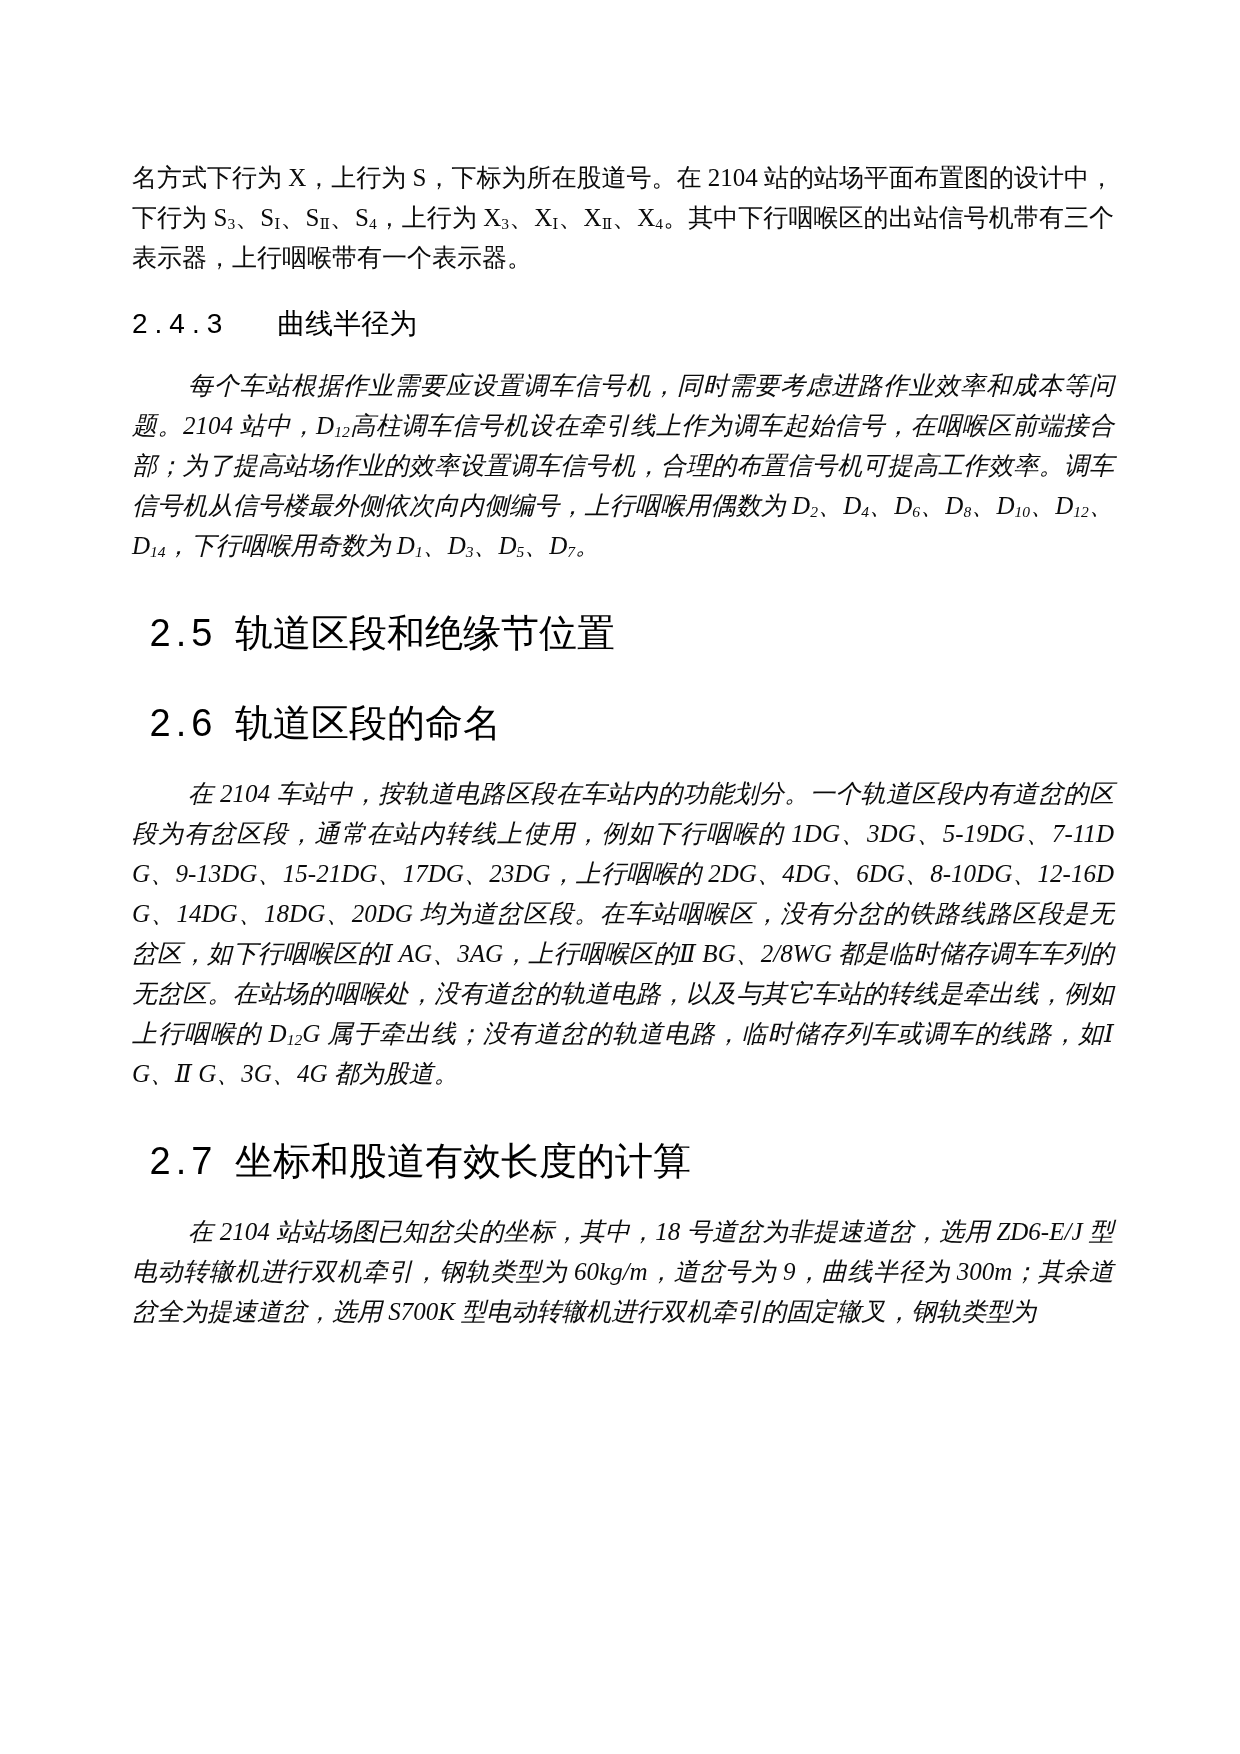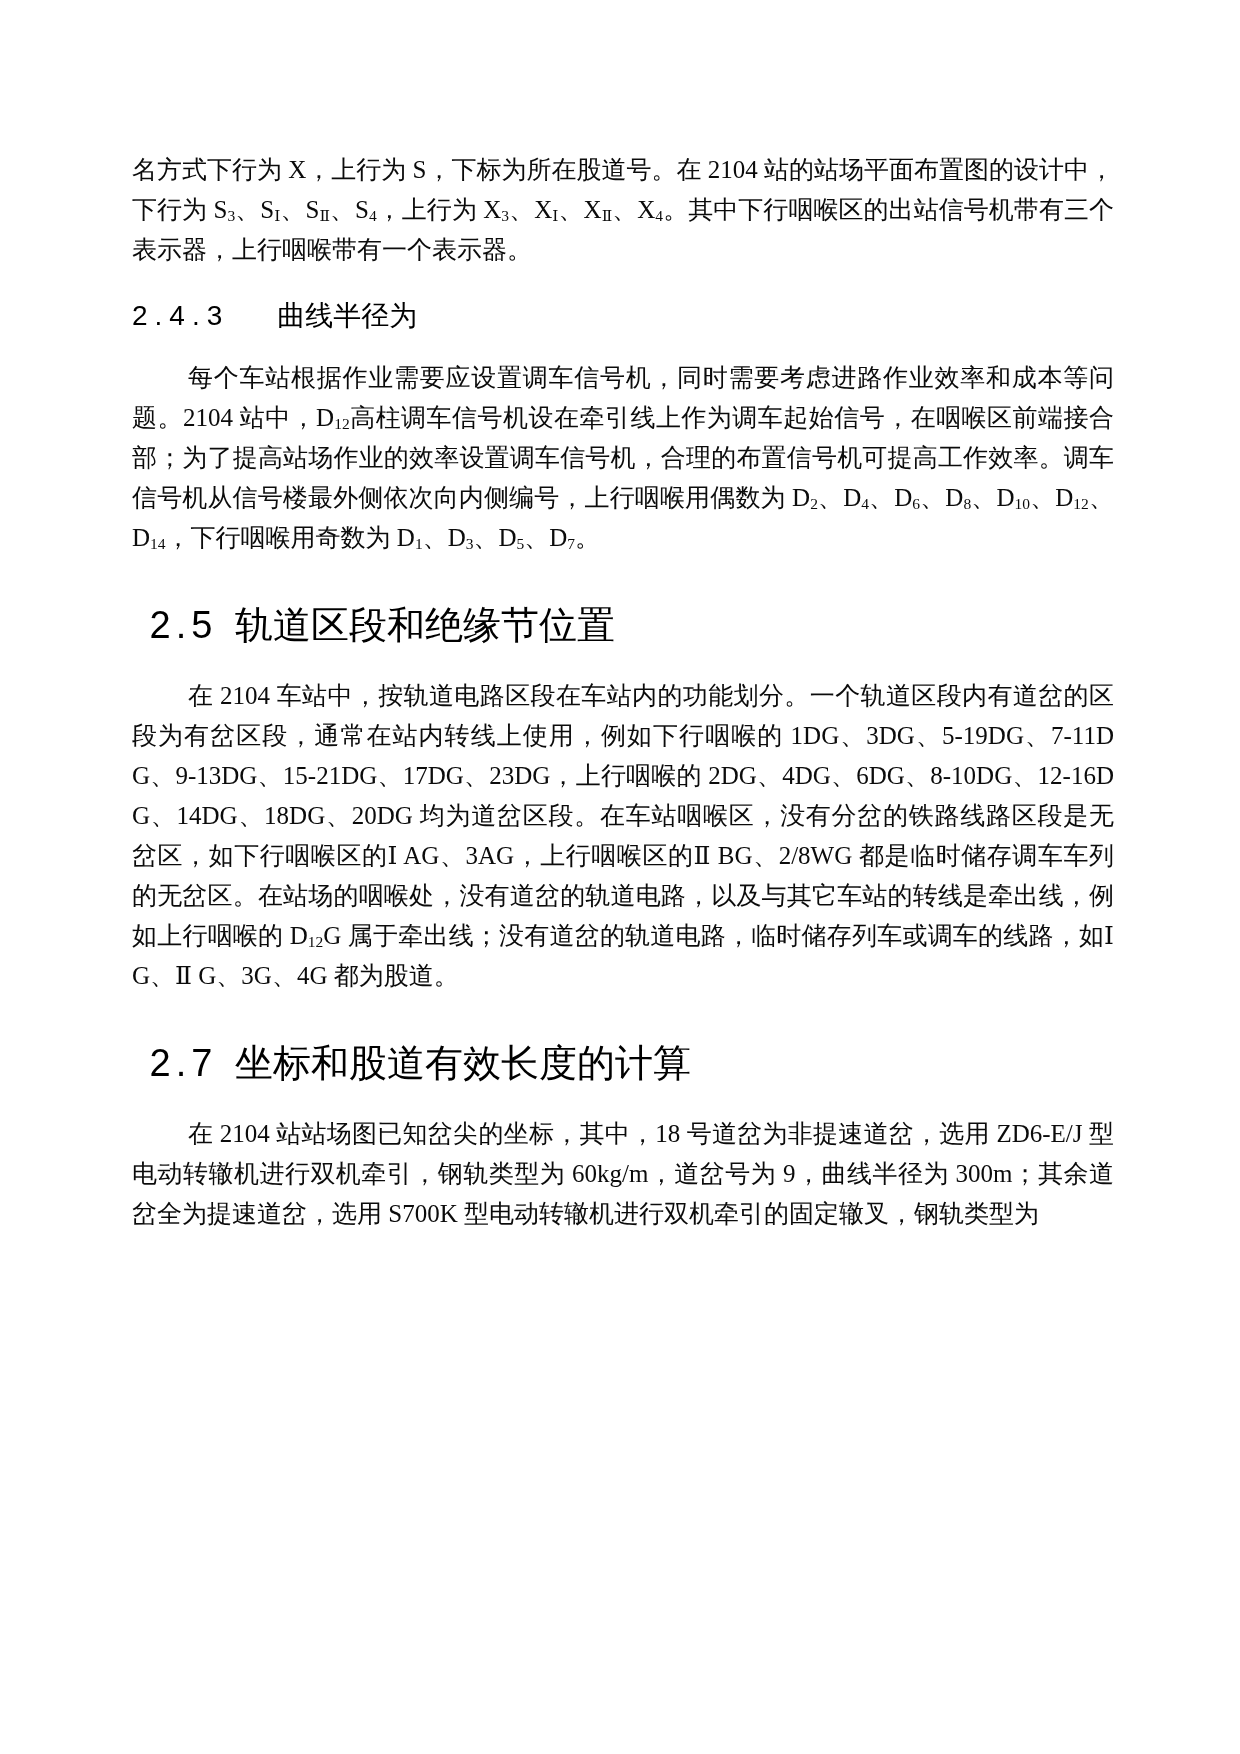--- a/index.html
+++ b/index.html
@@ -4,41 +4,42 @@
 <style>
   html, body {
     margin: 0;
     padding: 0;
     background: #ffffff;
   }
   .page {
     position: relative;
     width: 1240px;
     height: 1354px;
-    margin: 0 auto;
+    margin: 8px auto;
     background: #ffffff;
     color: #0b0b0b;
     box-sizing: border-box;
     padding: 150px 128px 0 132px;
     overflow: hidden;
   }
   .content {
     width: 982px;
   }
   p.para {
     font-family: "Liberation Serif", "DejaVu Serif", serif;
     font-size: 25px;
     line-height: 40px;
     text-align: justify;
     text-justify: inter-ideograph;
     margin: 0;
     word-break: break-all;
   }
   p.para.indent {
     text-indent: 56px;
+    font-style: italic;
   }
   p.para sub {
     font-size: 0.62em;
     line-height: 0;
     vertical-align: -0.18em;
   }
   .heading {
     font-family: "Liberation Sans", "DejaVu Sans", sans-serif;
     font-weight: 500;
     color: #000000;
@@ -81,20 +82,21 @@
 </style>
 </head>
 <body>
 
 <div class="page">
   <main class="content" id="doc-content">
       <p class="para">名方式下行为 X，上行为 S，下标为所在股道号。在 2104 站的站场平面布置图的设计中，下行为 S<sub>3</sub>、S<sub>Ⅰ</sub>、S<sub>Ⅱ</sub>、S<sub>4</sub>，上行为 X<sub>3</sub>、X<sub>Ⅰ</sub>、X<sub>Ⅱ</sub>、X<sub>4</sub>。其中下行咽喉区的出站信号机带有三个表示器，上行咽喉带有一个表示器。</p>
       <div class="heading level3"><span class="h-num">2.4.3</span><span class="h-title">曲线半径为</span></div>
       <p class="para indent">每个车站根据作业需要应设置调车信号机，同时需要考虑进路作业效率和成本等问题。2104 站中，D<sub>12</sub>高柱调车信号机设在牵引线上作为调车起始信号，在咽喉区前端接合部；为了提高站场作业的效率设置调车信号机，合理的布置信号机可提高工作效率。调车信号机从信号楼最外侧依次向内侧编号，上行咽喉用偶数为 D<sub>2</sub>、D<sub>4</sub>、D<sub>6</sub>、D<sub>8</sub>、D<sub>10</sub>、D<sub>12</sub>、D<sub>14</sub>，下行咽喉用奇数为 D<sub>1</sub>、D<sub>3</sub>、D<sub>5</sub>、D<sub>7</sub>。</p>
       <div class="heading level2"><span class="h-num">2.5</span><span class="h-title">轨道区段和绝缘节位置</span></div>
+      <div class="heading level2"><span class="h-num">2.6</span><span class="h-title">轨道区段的命名</span></div>
       <p class="para indent">在 2104 车站中，按轨道电路区段在车站内的功能划分。一个轨道区段内有道岔的区段为有岔区段，通常在站内转线上使用，例如下行咽喉的 1DG、3DG、5-19DG、7-11DG、9-13DG、15-21DG、17DG、23DG，上行咽喉的 2DG、4DG、6DG、8-10DG、12-16DG、14DG、18DG、20DG 均为道岔区段。在车站咽喉区，没有分岔的铁路线路区段是无岔区，如下行咽喉区的Ⅰ AG、3AG，上行咽喉区的Ⅱ BG、2/8WG 都是临时储存调车车列的无岔区。在站场的咽喉处，没有道岔的轨道电路，以及与其它车站的转线是牵出线，例如上行咽喉的 D<sub>12</sub>G 属于牵出线；没有道岔的轨道电路，临时储存列车或调车的线路，如Ⅰ G、Ⅱ G、3G、4G 都为股道。</p>
       <div class="heading level2"><span class="h-num">2.7</span><span class="h-title">坐标和股道有效长度的计算</span></div>
       <p class="para indent">在 2104 站站场图已知岔尖的坐标，其中，18 号道岔为非提速道岔，选用 ZD6-E/J 型电动转辙机进行双机牵引，钢轨类型为 60kg/m，道岔号为 9，曲线半径为 300m；其余道岔全为提速道岔，选用 S700K 型电动转辙机进行双机牵引的固定辙叉，钢轨类型为</p>
     </main>
   <footer class="page-footer">
     <span class="page-number">6</span>
   </footer>
 </div>
 
 </body></html>

